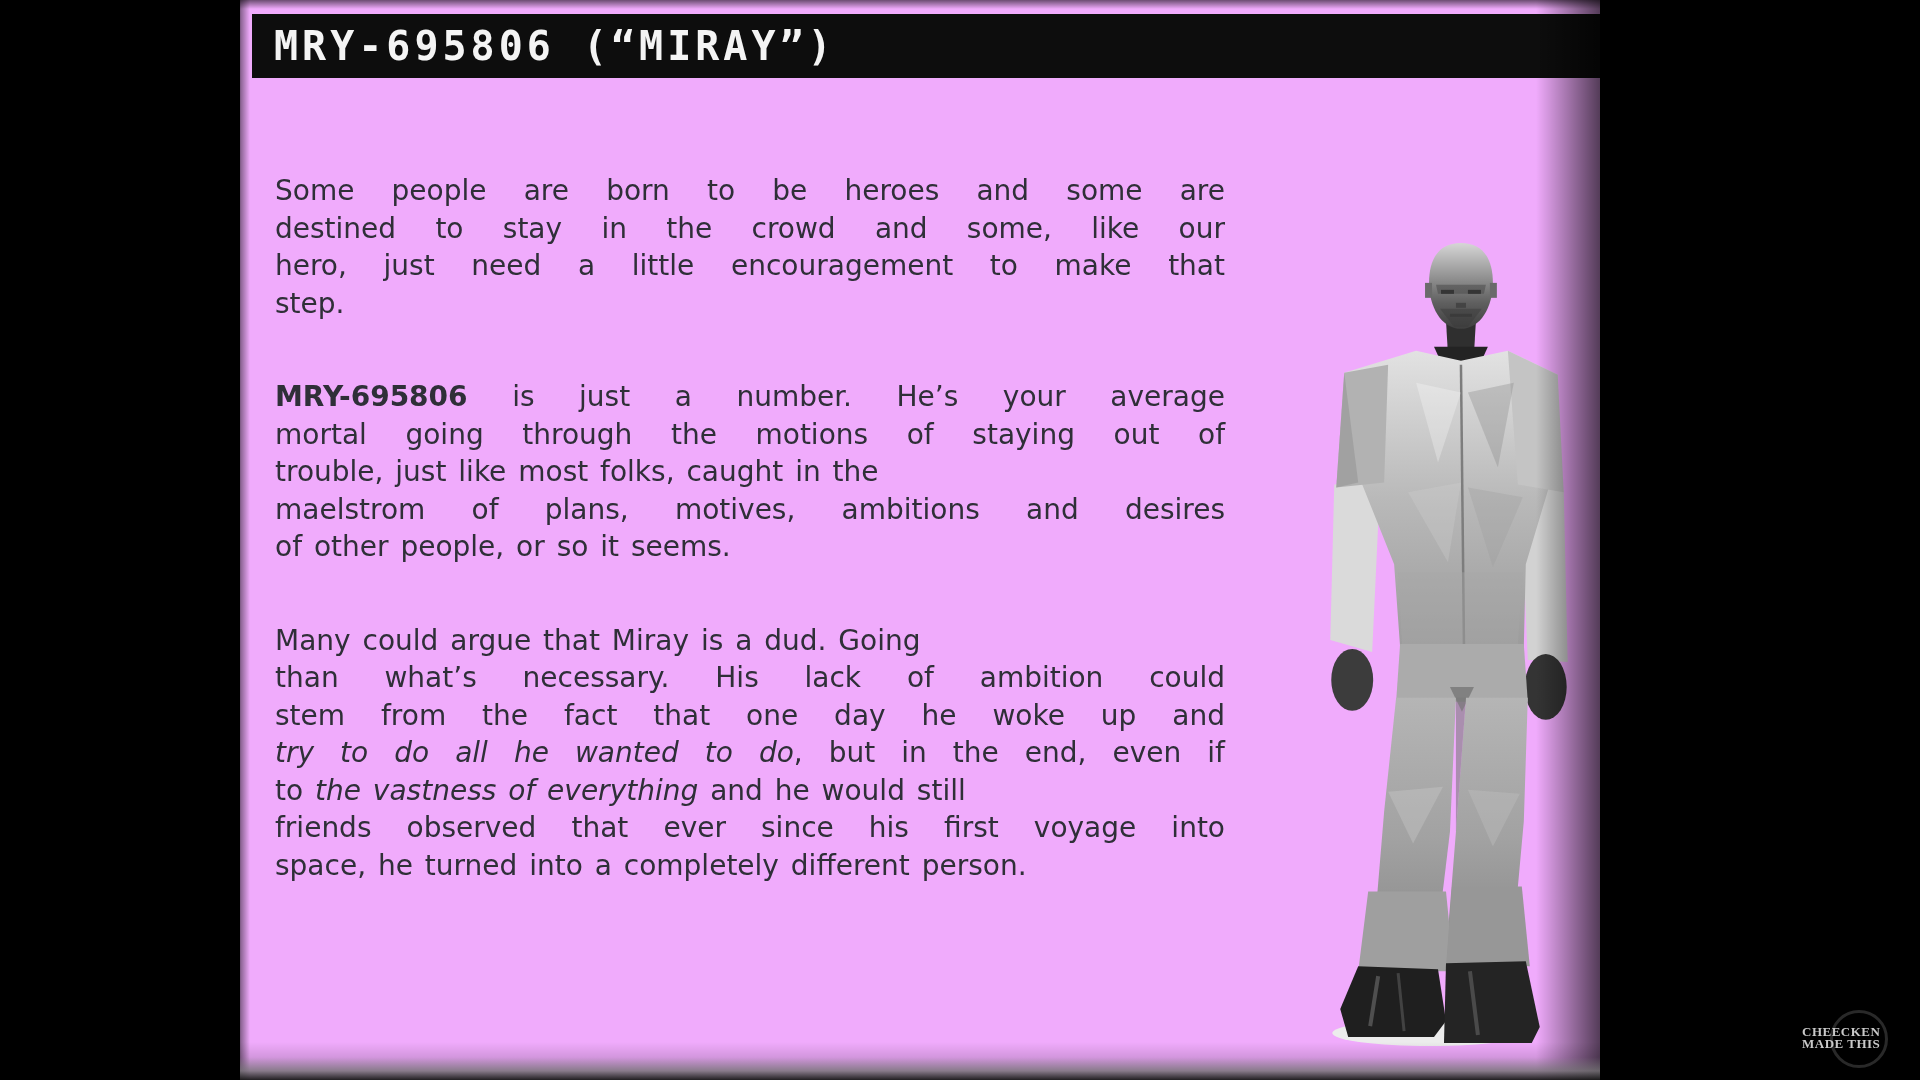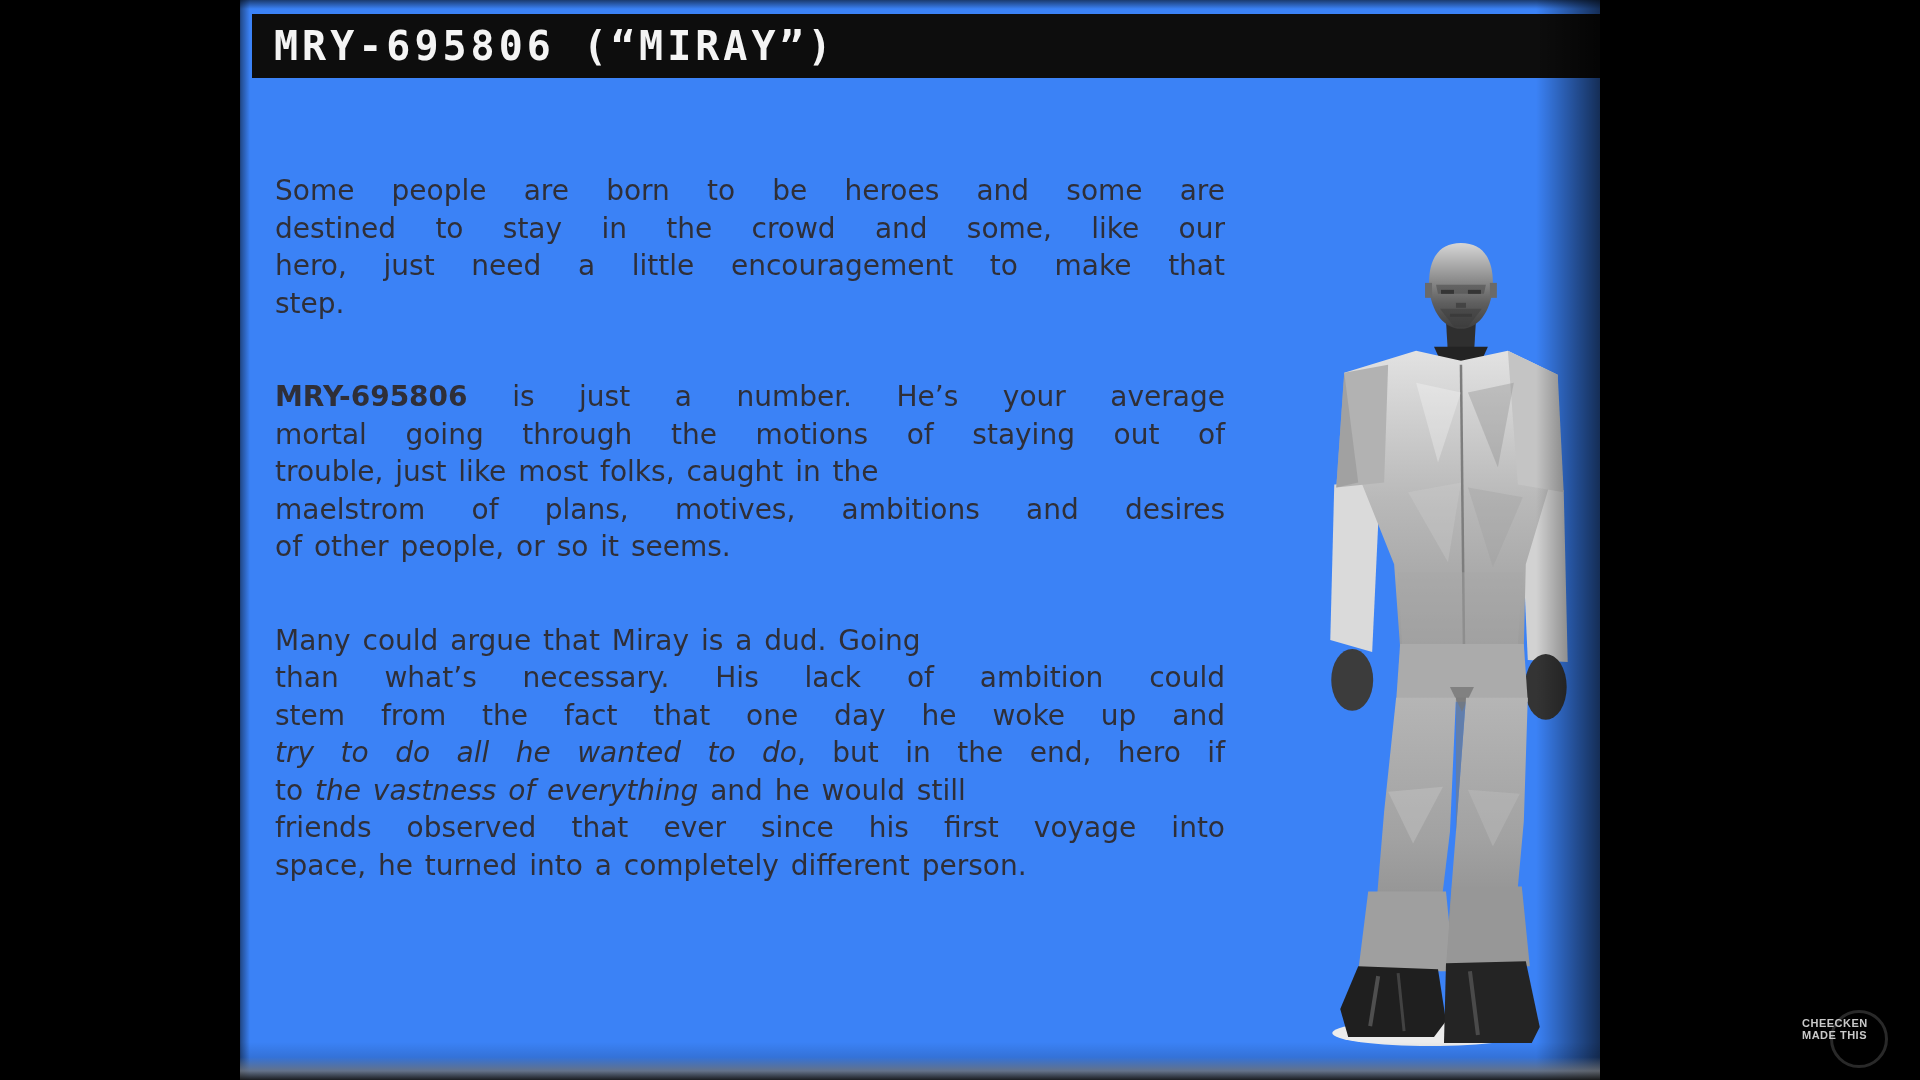--- a/index.html
+++ b/index.html
@@ -35,30 +35,30 @@
       background:linear-gradient(to bottom,rgba(0,0,0,.55),rgba(0,0,0,0));pointer-events:none;}
   .shadow-right{position:absolute;left:1536px;top:0;width:130px;height:1080px;
       background:linear-gradient(to right,rgba(0,0,0,0) 0%,rgba(0,0,0,.82) 62%,#000 100%);pointer-events:none;}
   .shadow-bottom{position:absolute;left:240px;top:1042px;width:1360px;height:38px;
       background:linear-gradient(to bottom,rgba(0,0,0,0) 0%,rgba(0,0,0,.12) 40%,rgba(110,110,110,.8) 76%,rgba(25,25,25,.96) 100%);pointer-events:none;}
 
   
   .watermark{position:absolute;left:1788px;top:1008px;width:120px;height:66px;}
   .watermark .ring{position:absolute;left:42px;top:2px;width:52px;height:52px;border-radius:50%;
       border:3px solid #2e2e2e;opacity:.9;}
-  .watermark .wm-text{position:absolute;left:14px;top:9px;color:#c9c9c9;
-      font-size:11px;line-height:12px;font-weight:bold;letter-spacing:.5px;white-space:nowrap;
-      font-family:Liberation Sans, sans-serif;}
+  .watermark .wm-text{position:absolute;left:14px;top:18px;color:#c9c9c9;
+      font-size:13px;line-height:12px;font-weight:bold;letter-spacing:.5px;white-space:nowrap;
+      font-family:Liberation Serif, serif;}
 </style>
 </head>
 <body>
 
 <div id="stage">
 
-  <div class="page" style="background: #3b82f6;">
+  <div class="page" style="background: #f0abfc;">
 
     <div class="titlebar" style="background: rgb(13, 13, 13);">
       <span class="title" style="color: rgb(244, 244, 244);">MRY-695806 (“MIRAY”)</span>
     </div>
 
     <div class="bio" style="color: rgb(47, 47, 56);">
         <div class="paragraph">
           <div class="line just"><span>Some people are born to be heroes and some are</span></div>
           <div class="line just"><span>destined to stay in the crowd and some, like our</span></div>
           <div class="line just"><span>hero, just need a little encouragement to make that</span></div>
@@ -68,21 +68,21 @@
           <div class="line just"><span class="seg-b">MRY-695806</span><span> is just a number. He’s your average</span></div>
           <div class="line just"><span>mortal going through the motions of staying out of</span></div>
           <div class="line"><span>trouble, just like most folks, caught in the</span></div>
           <div class="line just"><span>maelstrom of plans, motives, ambitions and desires</span></div>
           <div class="line"><span>of other people, or so it seems.</span></div>
         </div>
         <div class="paragraph">
           <div class="line"><span>Many could argue that Miray is a dud. Going</span></div>
           <div class="line just"><span>than what’s necessary. His lack of ambition could</span></div>
           <div class="line just"><span>stem from the fact that one day he woke up and</span></div>
-          <div class="line just"><span class="seg-i">try to do all he wanted to do</span><span>, but in the end, hero if</span></div>
+          <div class="line just"><span class="seg-i">try to do all he wanted to do</span><span>, but in the end, even if</span></div>
           <div class="line"><span>to </span><span class="seg-i">the vastness of everything</span><span> and he would still</span></div>
           <div class="line just"><span>friends observed that ever since his first voyage into</span></div>
           <div class="line"><span>space, he turned into a completely different person.</span></div>
         </div>
       </div>
 
     <div class="portrait">
       <svg viewBox="0 0 250 820">
         <defs>
           <linearGradient id="gHead" x1="0" y1="0" x2="0" y2="1">

